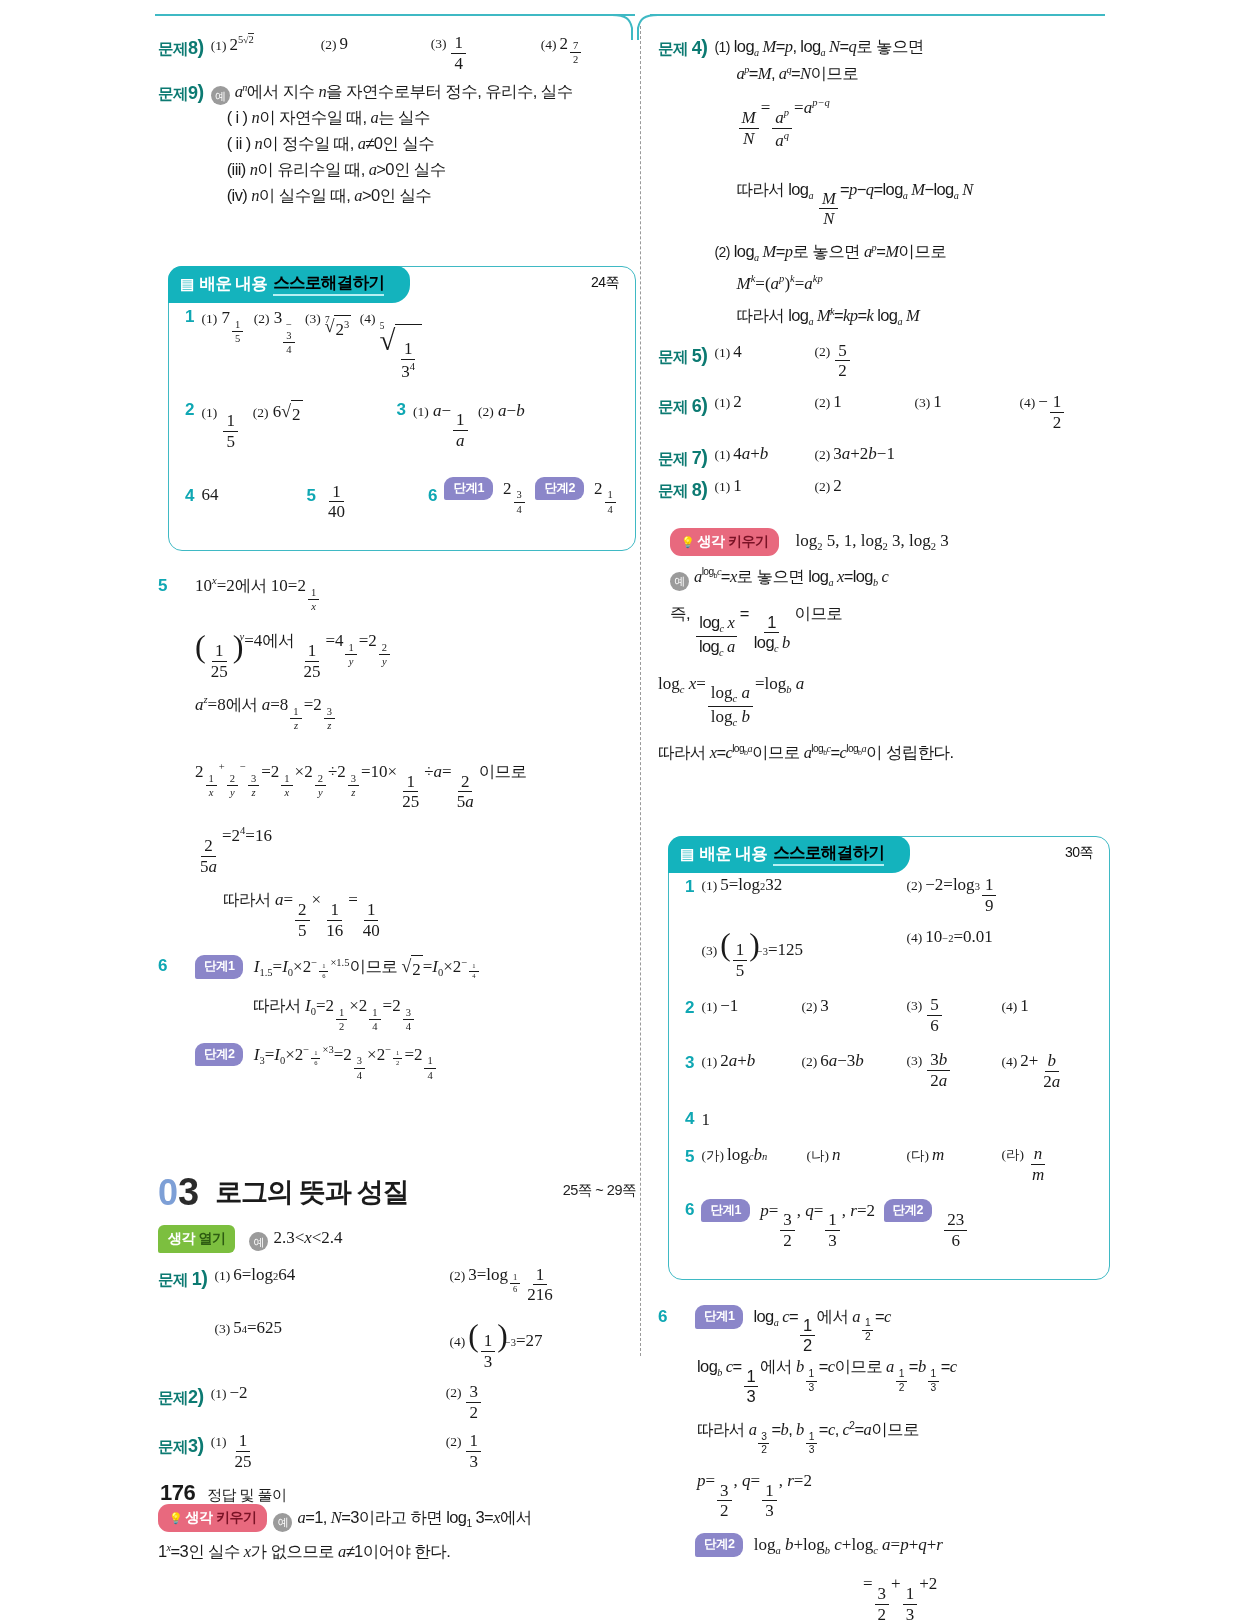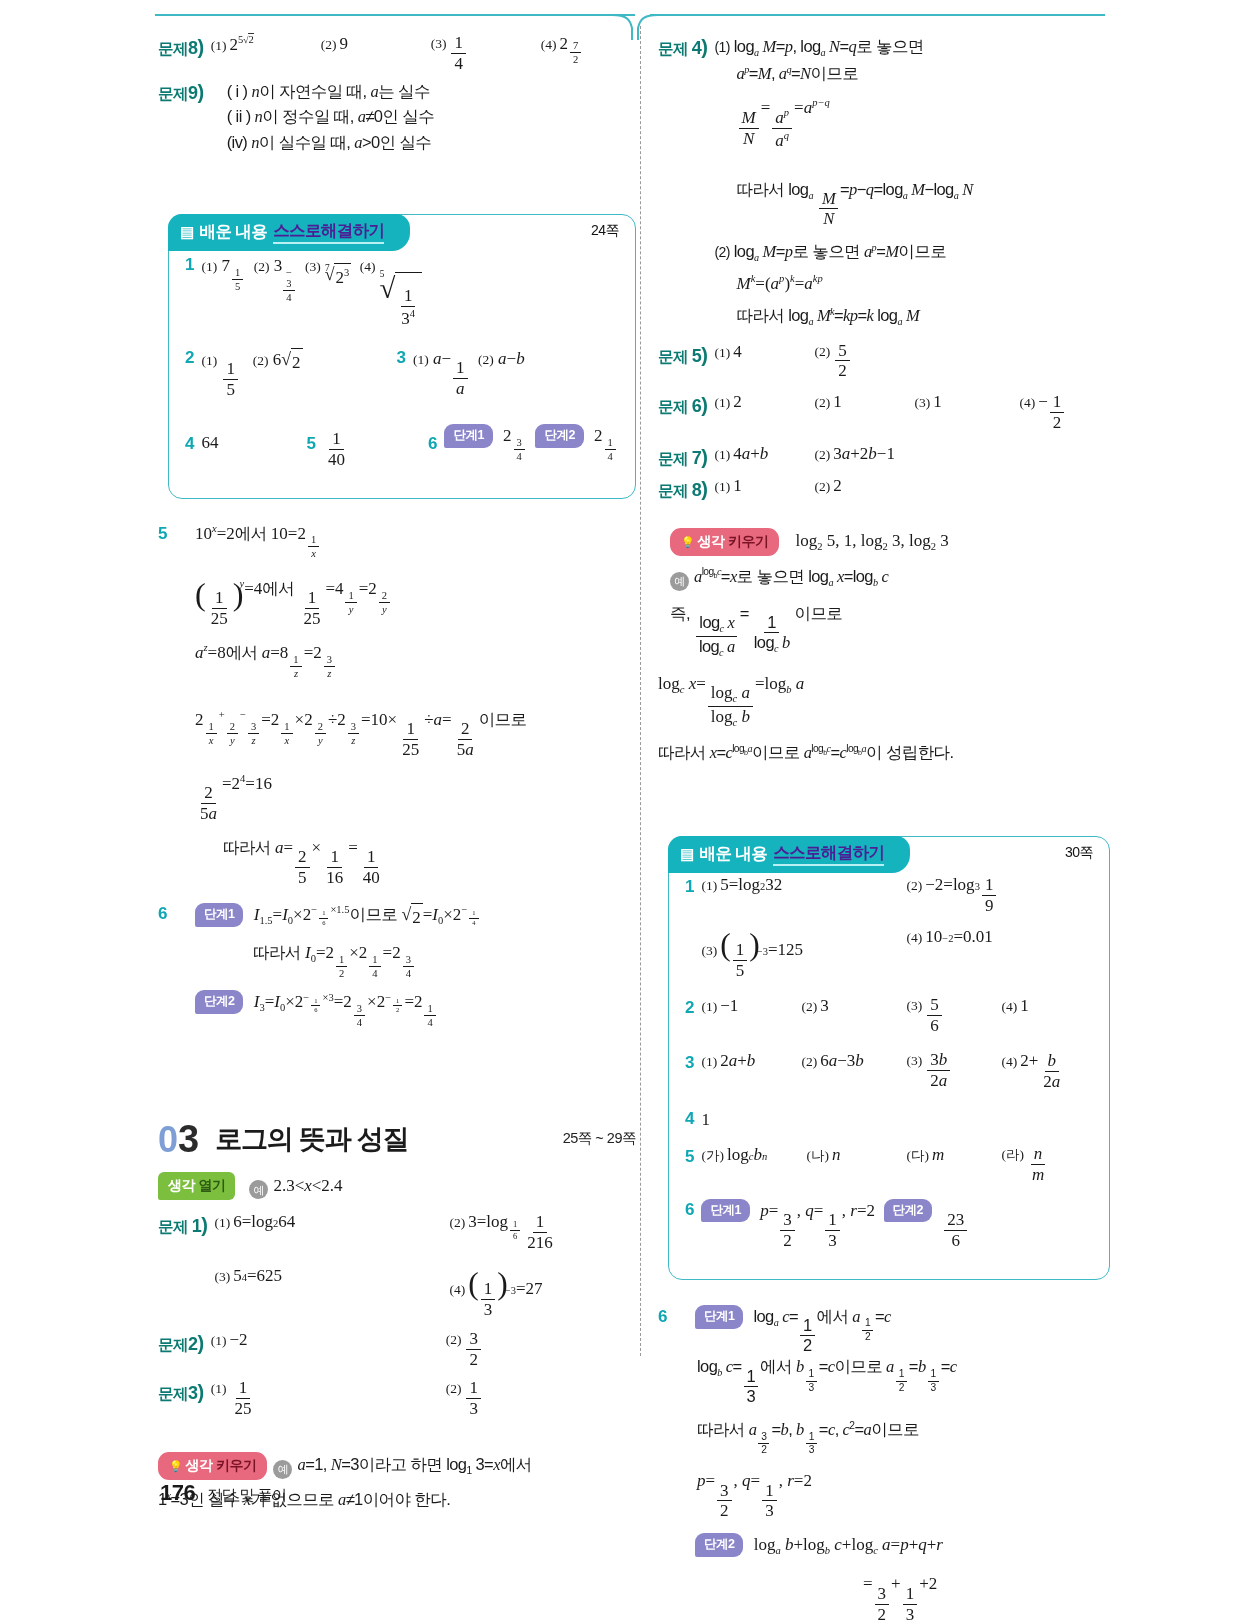--- a/index.html
+++ b/index.html
@@ -84,21 +84,21 @@
     background:#14b3bd;
     color:#fff;
     border-radius:14px 14px 18px 0;
     padding:6px 26px 7px 12px;
     font-family:"Liberation Sans", sans-serif;
     font-weight:bold; font-size:16.5px; letter-spacing:-0.6px;
     display:flex; align-items:center; gap:6px;
     white-space:nowrap;
   }
   .tab .bookicon { font-size:15px; }
-  .tab .hl { color:#4c1d95; border-bottom:2px solid #b8f0f3; }
+  .tab .hl { color:#000000; border-bottom:2px solid #b8f0f3; }
   .tealbox .pageno {
     position:absolute; top:7px; right:16px;
     font-family:"Liberation Sans", sans-serif;
     font-size:14px; color:#111; letter-spacing:-0.5px;
   }
   .tealbox .items { margin-top:4px; }
   .titem { display:flex; align-items:flex-start; margin-bottom:13px; }
   .tnum {
     color:#0fa7b3; font-weight:bold;
     font-family:"Liberation Sans", sans-serif;
@@ -223,22 +223,26 @@
           </div>
       </div>
     </div>
   </div>
 
   <div class="row" style="margin-top:6px">
     <div class="qlab">
       <span>문제</span><span class="num">9</span><span class="paren">)</span>
     </div>
     <div class="qbody">
+      <div class="line wrap ko">
+        <span class="ex-circle">예</span><span class="m">a</span><sup class="m">n</sup>에서 지수 <span class="m">n</span>을 자연수로부터 정수, 유리수, 실수
+      </div>
       <div class="line ko" style="padding-left:16px">( i ) <span class="m">n</span>이 자연수일 때, <span class="m">a</span>는 실수</div>
       <div class="line ko" style="padding-left:16px">( ii ) <span class="m">n</span>이 정수일 때, <span class="m">a</span>≠0인 실수</div>
+      <div class="line ko" style="padding-left:16px">(iii) <span class="m">n</span>이 유리수일 때, <span class="m">a</span>&gt;0인 실수</div>
       <div class="line ko" style="padding-left:16px">(iv) <span class="m">n</span>이 실수일 때, <span class="m">a</span>&gt;0인 실수</div>
     </div>
   </div>
 
   <div class="tealbox" style="margin-top:58px;">
     <div class="tab">
       <span class="bookicon">▤</span>
       <span>배운 내용</span>
       <span class="hl">스스로해결하기</span>
     </div>
@@ -435,21 +439,21 @@
       </div>
     </div>
   </div>
 
   <div class="sec-head" style="margin-top:92px">
     <div class="sec-circle"><span>0</span><span class="three">3</span></div>
     <div class="sec-title">로그의 뜻과 성질</div>
     <div class="sec-range">25쪽 ~ 29쪽</div>
   </div>
 
-  <div class="line" style="margin-top:12px;display:flex;align-items:center">
+  <div class="line" style="margin-top:12px;display:flex;align-items:flex-start">
     <span class="badge-green"><span class="w">생각</span> <span class="y">열기</span></span>
     <span style="margin-left:14px"><span class="ex-circle">예</span>2.3&lt;<span class="m">x</span>&lt;2.4</span>
   </div>
 
   <div class="row" style="margin-top:12px">
     <div class="qlab">
       <span>문제</span> <span class="num">1</span><span class="paren">)</span>
     </div>
     <div class="qbody">
       <div class="ans-row">

